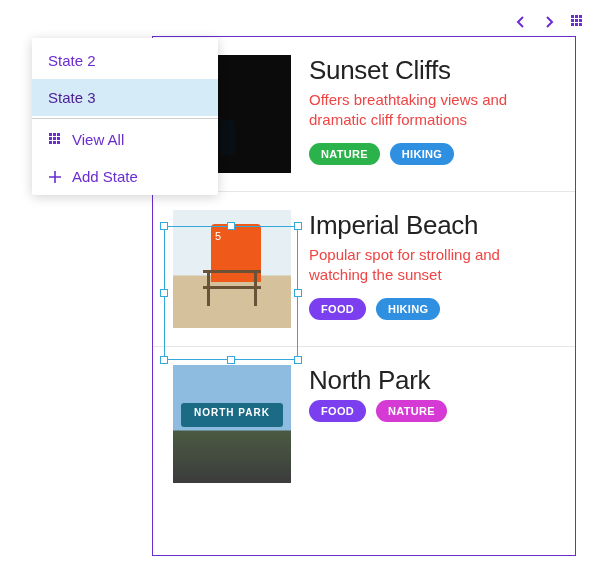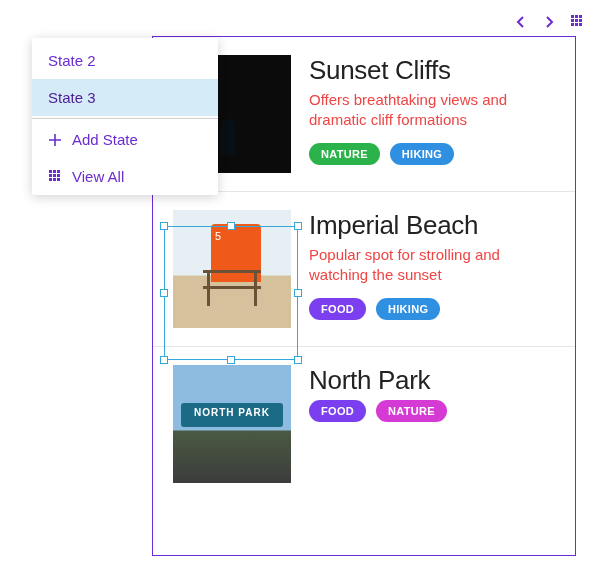--- a/index.html
+++ b/index.html
@@ -225,38 +225,38 @@
 
 <div class="dropdown">
   <div class="dd-item">
     <span>State 2</span>
   </div>
   <div class="dd-item selected">
     <span>State 3</span>
   </div>
   <div class="dd-sep"></div>
   <div class="dd-item">
+    <span class="grid-icon">
+      <span class="row">
+          <i></i>
+          <i></i>
+          <i></i>
+        </span>
+      <span class="row">
+          <i></i>
+          <i></i>
+          <i></i>
+        </span>
+      <span class="row">
+          <i></i>
+          <i></i>
+          <i></i>
+        </span>
+    </span>
+    <span>View All</span>
+  </div>
+  <div class="dd-item">
     <svg viewBox="0 0 14 14">
         <path d="M7 1 V13 M1 7 H13" stroke="#6b2dcf" stroke-width="1.6"></path>
       </svg>
     <span>Add State</span>
   </div>
-  <div class="dd-item">
-    <span class="grid-icon">
-      <span class="row">
-          <i></i>
-          <i></i>
-          <i></i>
-        </span>
-      <span class="row">
-          <i></i>
-          <i></i>
-          <i></i>
-        </span>
-      <span class="row">
-          <i></i>
-          <i></i>
-          <i></i>
-        </span>
-    </span>
-    <span>View All</span>
-  </div>
 </div>
 
 </body></html>

